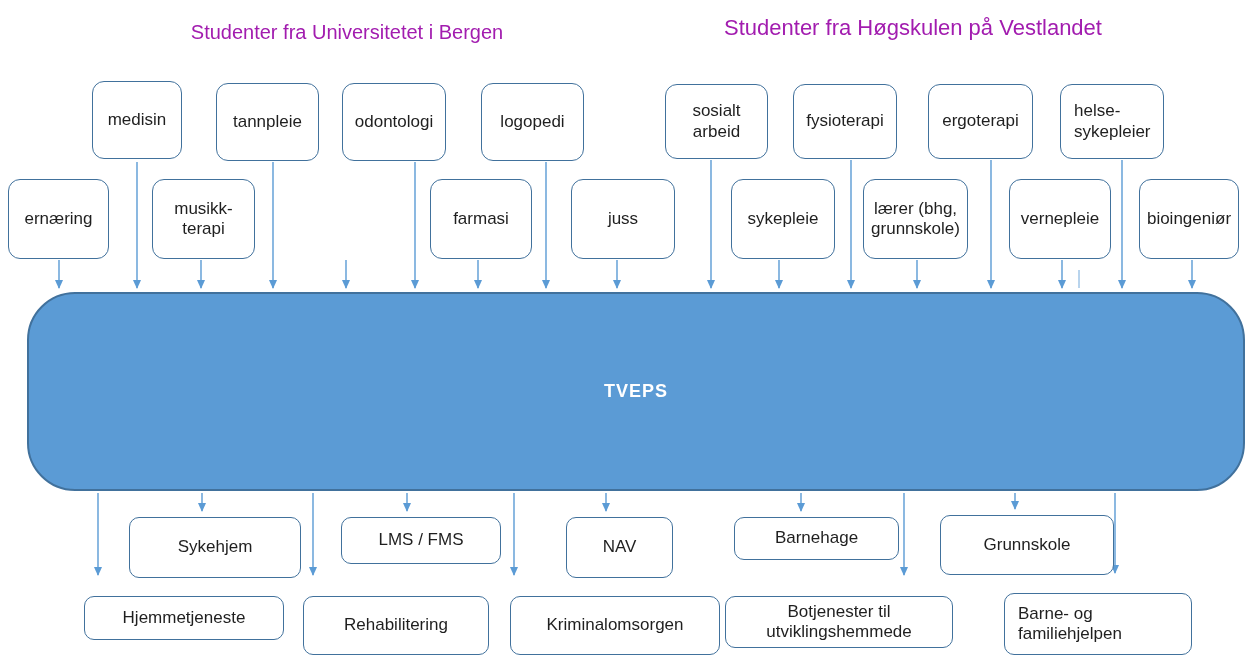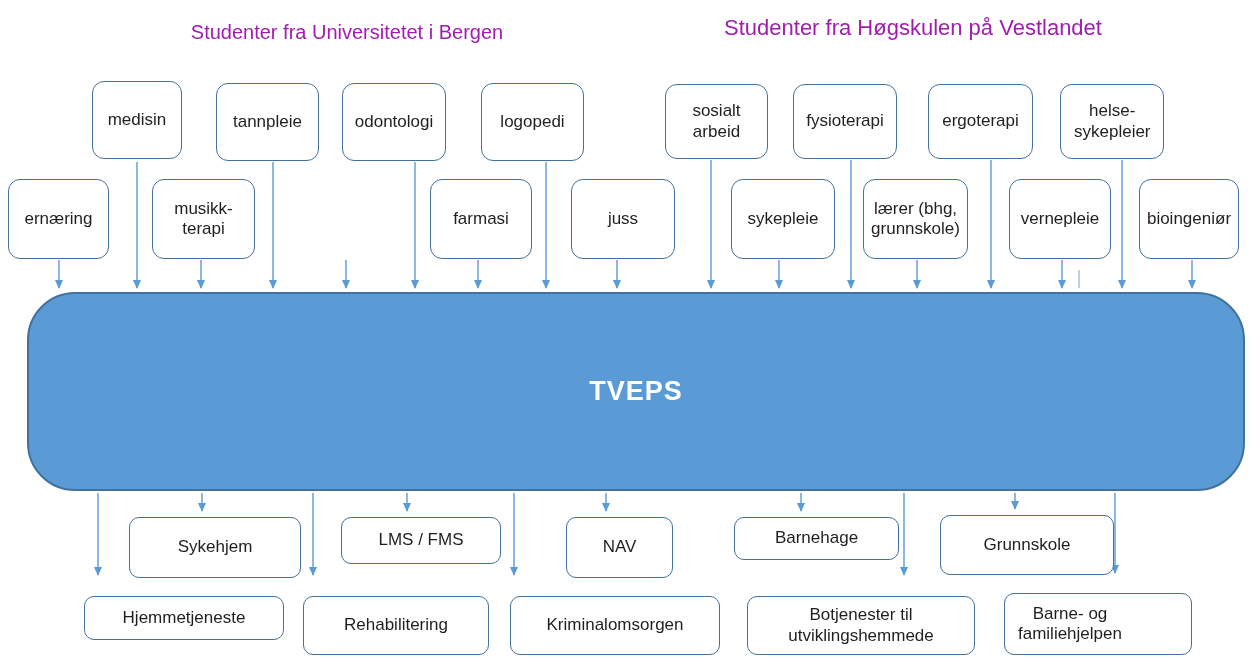--- a/index.html
+++ b/index.html
@@ -9,27 +9,27 @@
   }
   .title{position:absolute;text-align:center;color:#a21caf;z-index:2;}
   .title.uib{left:127px;top:21px;width:440px;font-size:20px;}
   .title.hvl{left:693px;top:15px;width:440px;font-size:22px;text-align:center;}
   .node{
     position:absolute;background:#ffffff;border:1.5px solid #41719C;border-radius:12px;
     display:flex;align-items:center;justify-content:center;text-align:center;
     font-size:17px;line-height:1.2;white-space:pre-line;z-index:2;box-sizing:border-box;
   }
   .node.arena{border-radius:10px;margin-left:12px;}
-  .node.ta-l{justify-content:flex-start;text-align:center;padding-left:13px;}
+  .node.ta-l{justify-content:flex-start;text-align:left;padding-left:13px;}
   .tveps{
     position:absolute;left:27px;top:292px;width:1218px;height:199px;
     background:#5B9BD5;border:2px solid #41719C;border-radius:48px;
     display:flex;align-items:center;justify-content:center;z-index:1;box-sizing:border-box;
   }
-  .tveps-label{color:#ffffff;font-weight:bold;font-size:27px;letter-spacing:1px;}
+  .tveps-label{color:#ffffff;font-weight:bold;font-size:18px;letter-spacing:1px;}
   svg.connectors{position:absolute;left:0;top:0;z-index:0;}
   svg.connectors line{stroke:#5B9BD5;stroke-width:1.4;}
   svg.connectors line.stray{stroke-width:1;opacity:.85;}
 </style>
 </head>
 <body>
 
 <div class="canvas">
 
   <svg class="connectors" width="1260" height="664">
@@ -105,18 +105,18 @@
 
   <div class="node arena" style="left:117px;top:517px;width:172px;height:61px">Sykehjem</div>
   <div class="node arena" style="left:329px;top:517px;width:160px;height:47px">LMS / FMS</div>
   <div class="node arena" style="left:554px;top:517px;width:107px;height:61px">NAV</div>
   <div class="node arena" style="left:722px;top:517px;width:165px;height:43px">Barnehage</div>
   <div class="node arena" style="left:928px;top:515px;width:174px;height:60px">Grunnskole</div>
 
   <div class="node arena" style="left:72px;top:596px;width:200px;height:44px">Hjemmetjeneste</div>
   <div class="node arena" style="left:291px;top:596px;width:186px;height:59px">Rehabilitering</div>
   <div class="node arena" style="left:498px;top:596px;width:210px;height:59px">Kriminalomsorgen</div>
-  <div class="node arena" style="left:735px;top:596px;width:228px;height:59px">Botjenester til
+  <div class="node arena" style="left:713px;top:596px;width:228px;height:52px">Botjenester til
 utviklingshemmede</div>
   <div class="node arena ta-l" style="left:992px;top:593px;width:188px;height:62px;">Barne- og
 familiehjelpen</div>
 
 </div>
 
 </body></html>

